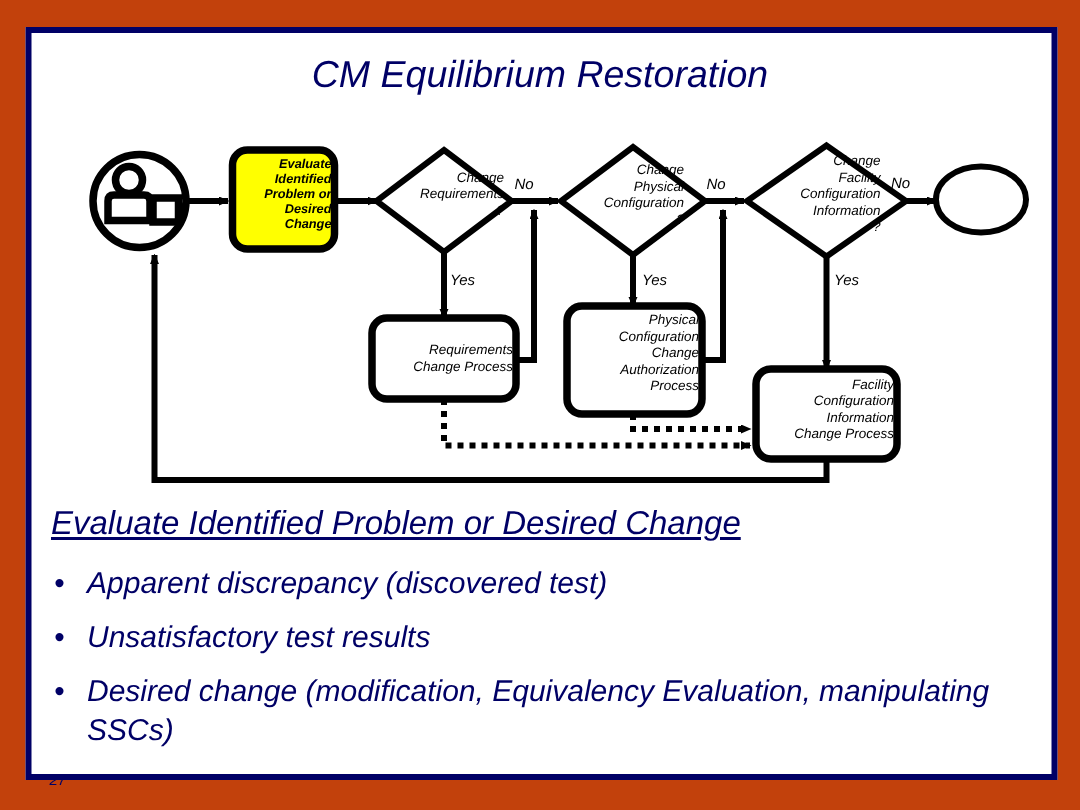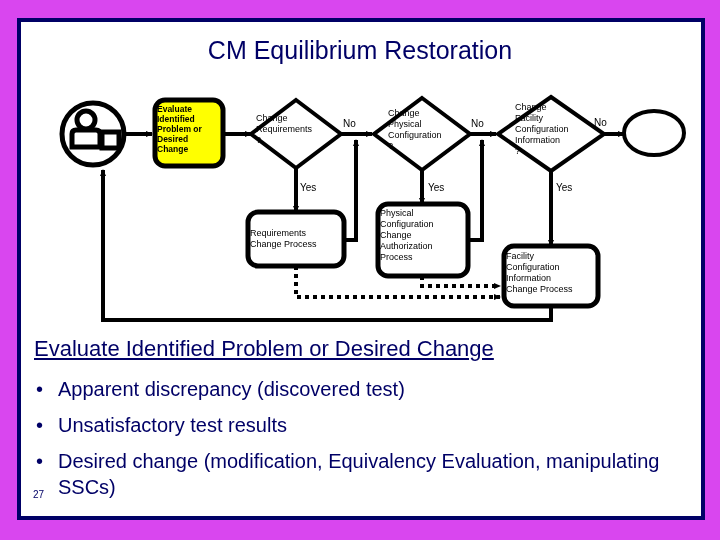--- a/index.html
+++ b/index.html
@@ -5,21 +5,22 @@
   html,body{margin:0;padding:0;}
   body{
     width:720px;height:540px;
     background:#ffffff;
     font-family:"Liberation Sans", sans-serif;
     overflow:hidden;
   }
   #slide{
     position:relative;
     width:720px;height:540px;
-    background:#d946ef;
+    background:#c2410c;
+    font-style:italic;
   }
   
   #frame{
     position:absolute;
     left:17px;top:18px;
     width:688px;height:502px;
     border:4px solid #000066;
     box-sizing:border-box;
     background:#ffffff;
   }
@@ -39,21 +40,21 @@
     position:absolute;
     left:0;top:0;width:720px;height:330px;
   }
   #diagram svg{display:block;}
 
   .dtext{
     position:absolute;
     color:#000000;
     font-size:9px;
     line-height:11px;
-    text-align:left;
+    text-align:right;
     white-space:pre-line;
   }
   .dtext.bold{font-weight:bold;font-size:8.5px;line-height:10px;}
   .yn{
     position:absolute;
     font-size:10px;
     color:#000000;
   }
   .caption{
     position:absolute;
@@ -89,21 +90,21 @@
   .bullet .dot{
     width:22px;
     flex:0 0 22px;
     text-align:left;
     font-size:20px;
     line-height:26px;
   }
   .bullet .btxt{flex:1;}
   #pagenum{
     position:absolute;
-    left:33px;top:489px;
+    left:33px;top:515px;
     font-size:10px;
     color:#000066;
   }
 </style>
 </head>
 <body>
 
 <div id="slide">
 
   <div id="frame"></div>

